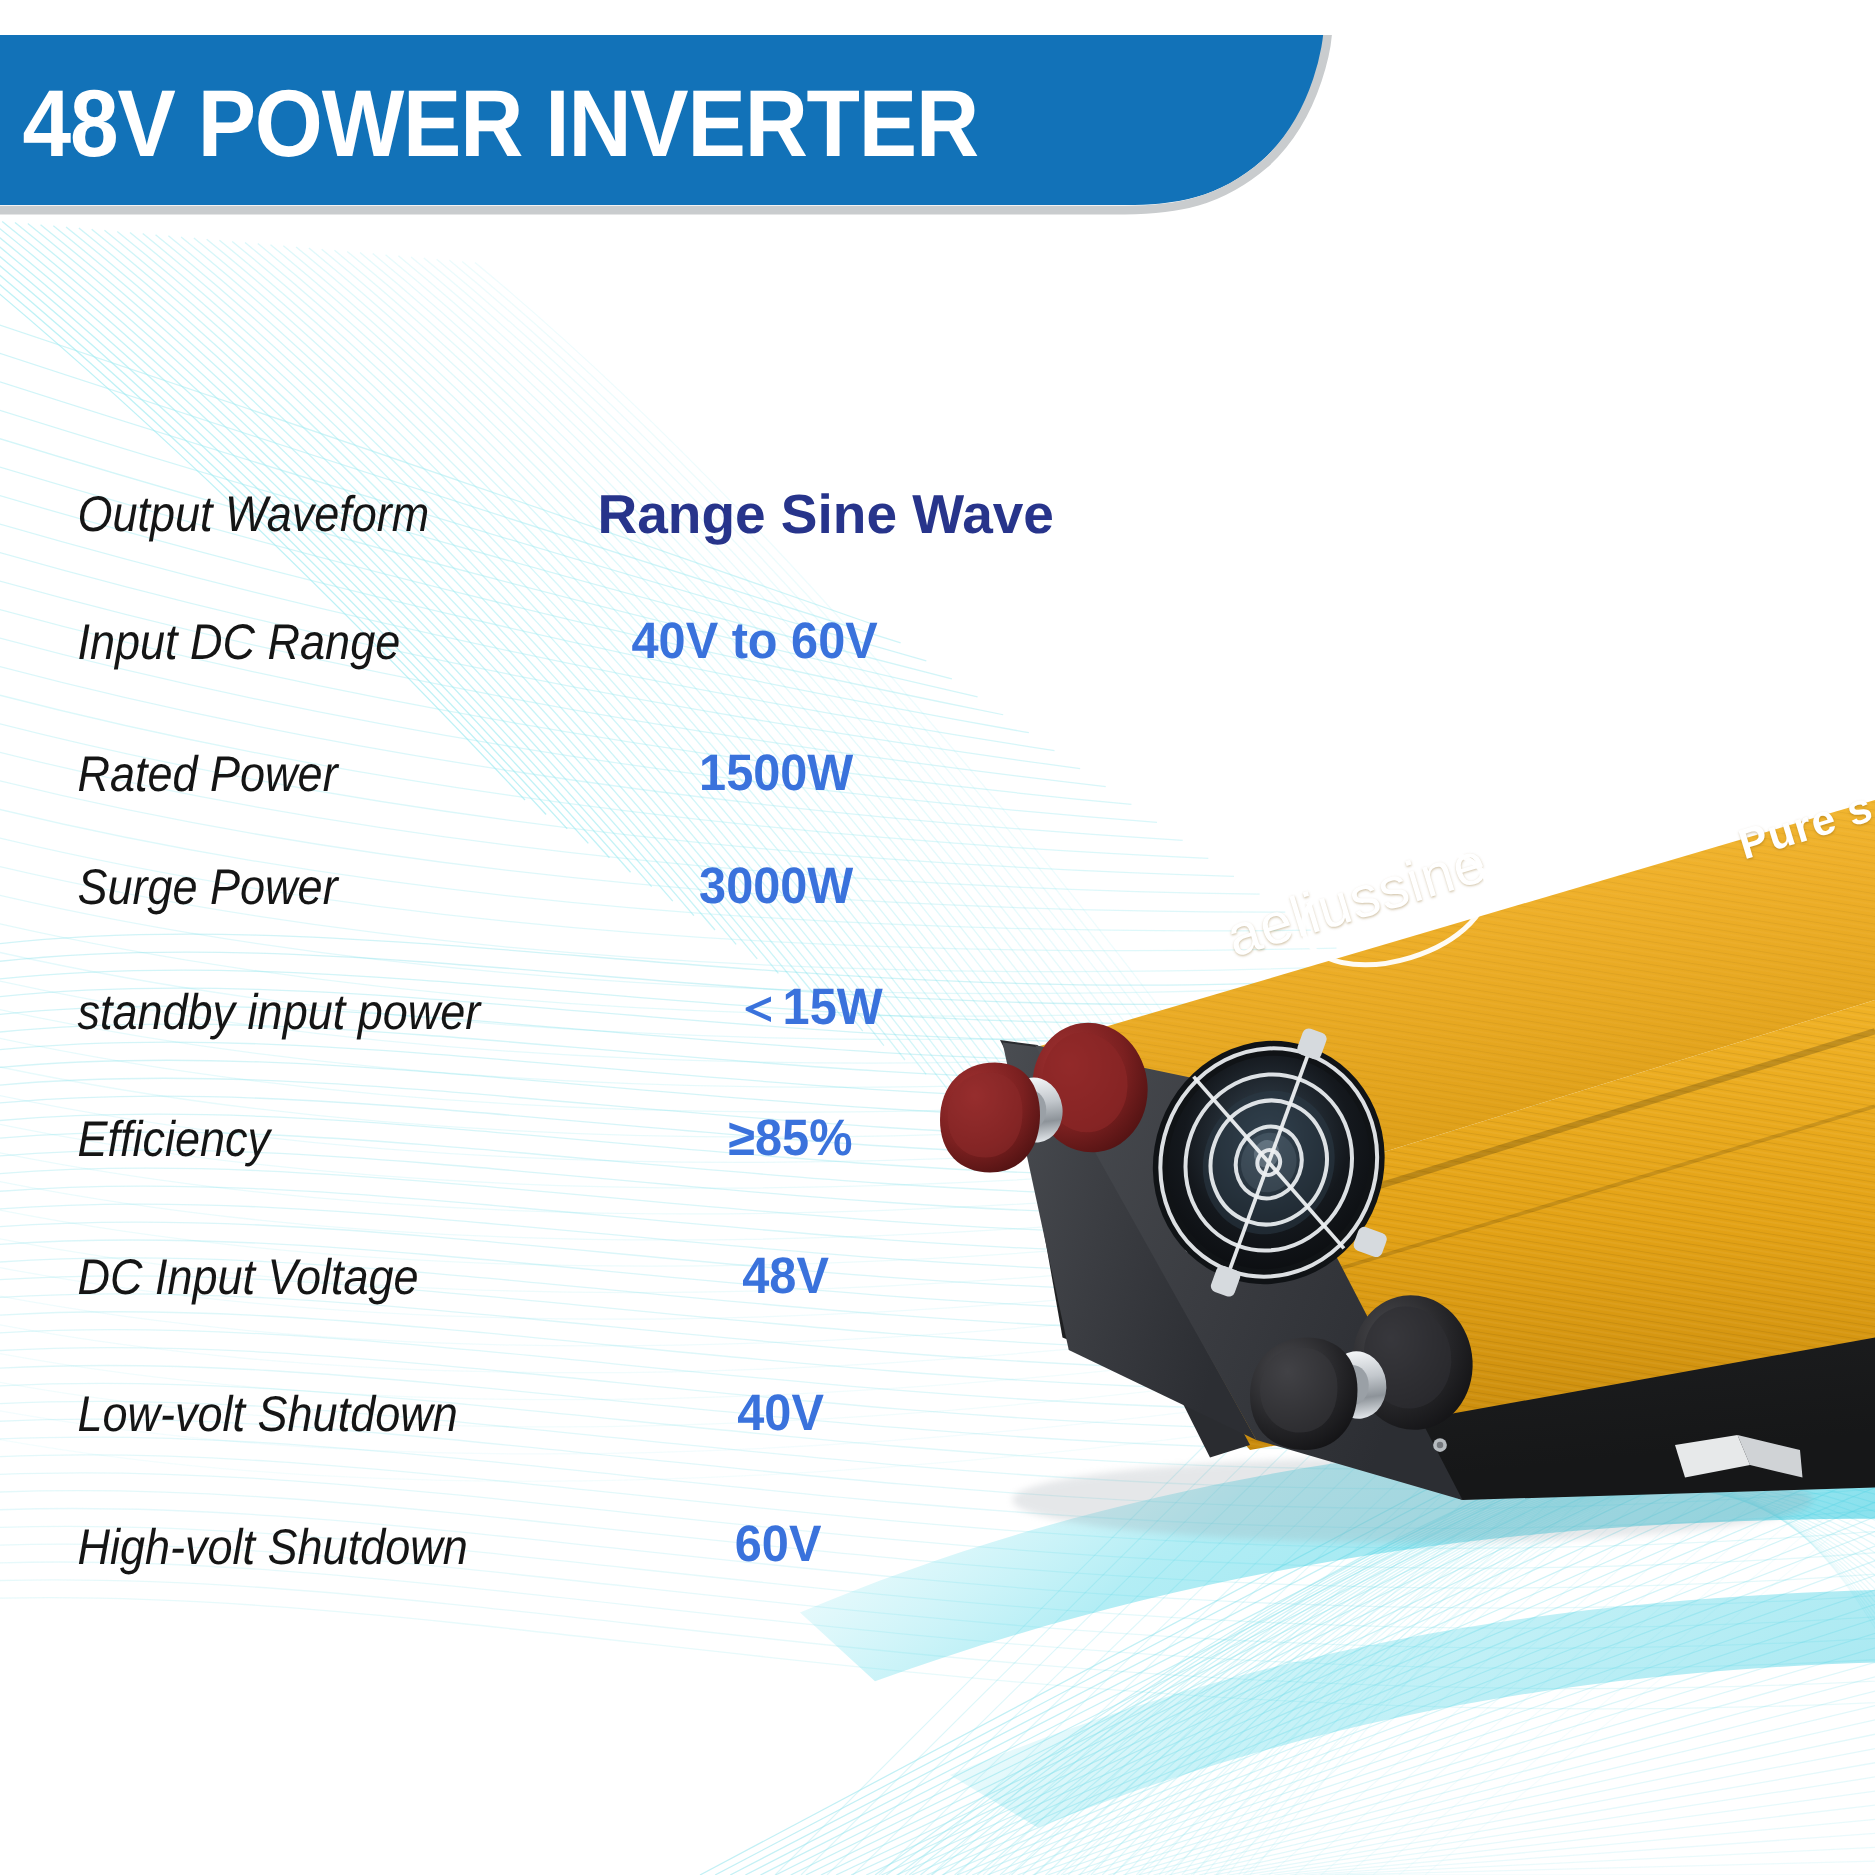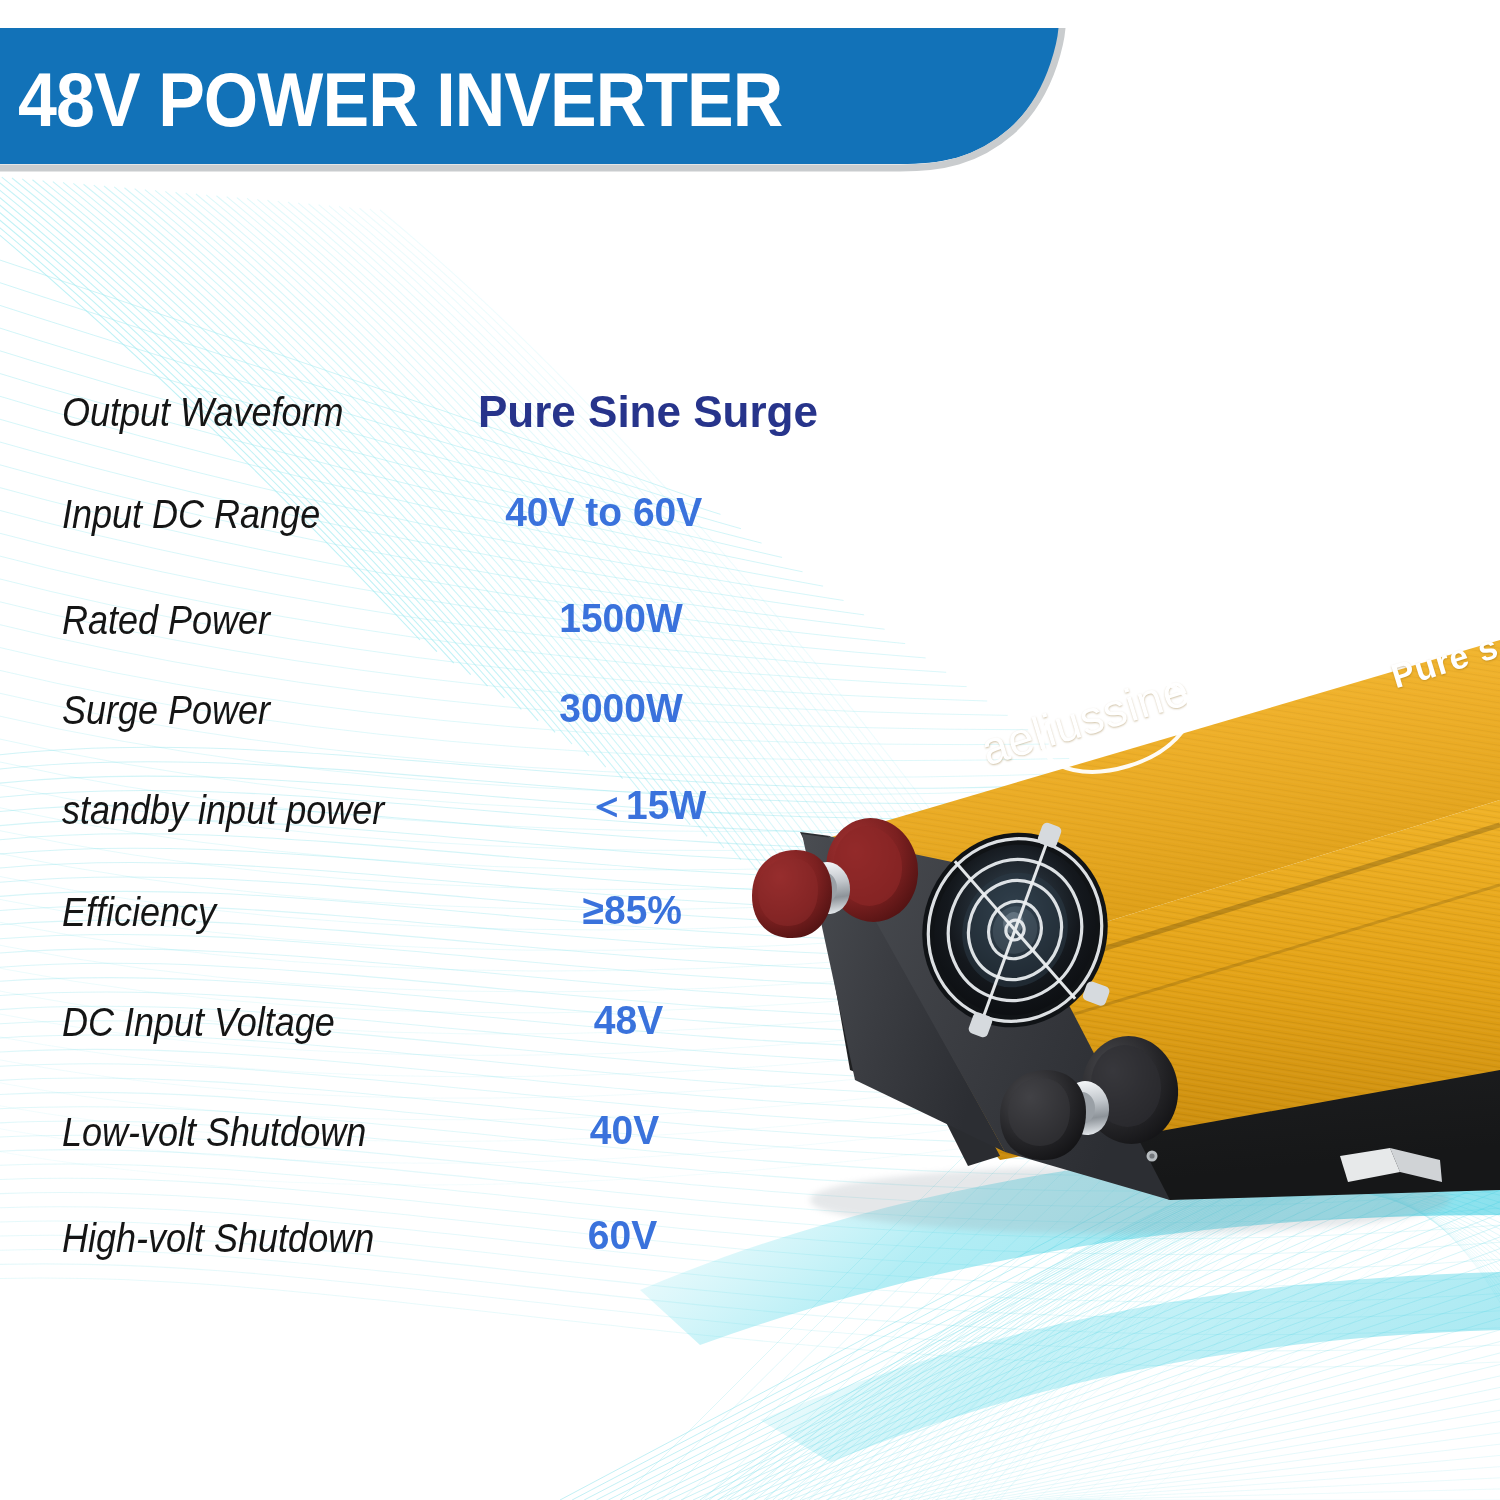--- a/index.html
+++ b/index.html
@@ -353,21 +353,21 @@
         <div class="spec-label" style="position: absolute; left: 62px; top: 494px;">Input DC Range</div>
         <div class="spec-label" style="position: absolute; left: 62px; top: 600px;">Rated Power</div>
         <div class="spec-label" style="position: absolute; left: 62px; top: 690px;">Surge Power</div>
         <div class="spec-label" style="position: absolute; left: 62px; top: 790px;">standby input power</div>
         <div class="spec-label" style="position: absolute; left: 62px; top: 892px;">Efficiency</div>
         <div class="spec-label" style="position: absolute; left: 62px; top: 1002px;">DC Input Voltage</div>
         <div class="spec-label" style="position: absolute; left: 62px; top: 1112px;">Low-volt Shutdown</div>
         <div class="spec-label" style="position: absolute; left: 62px; top: 1218px;">High-volt Shutdown</div>
       </div>
     <div id="values">
-        <div class="spec-value hero" style="position: absolute; left: 478px; top: 390px;">Pure Sine Surge</div>
+        <div class="spec-value hero" style="position: absolute; left: 478px; top: 390px;">Range Sine Wave</div>
         <div class="spec-value" style="position: absolute; left: 500px; top: 492px;">40V to 60V</div>
         <div class="spec-value" style="position: absolute; left: 556px; top: 598px;">1500W</div>
         <div class="spec-value" style="position: absolute; left: 556px; top: 688px;">3000W</div>
         <div class="spec-value" style="position: absolute; left: 584px; top: 785px;">＜15W</div>
         <div class="spec-value" style="position: absolute; left: 580px; top: 890px;">≥85%</div>
         <div class="spec-value" style="position: absolute; left: 592px; top: 1000px;">48V</div>
         <div class="spec-value" style="position: absolute; left: 588px; top: 1110px;">40V</div>
         <div class="spec-value" style="position: absolute; left: 586px; top: 1215px;">60V</div>
       </div>
   </div>

